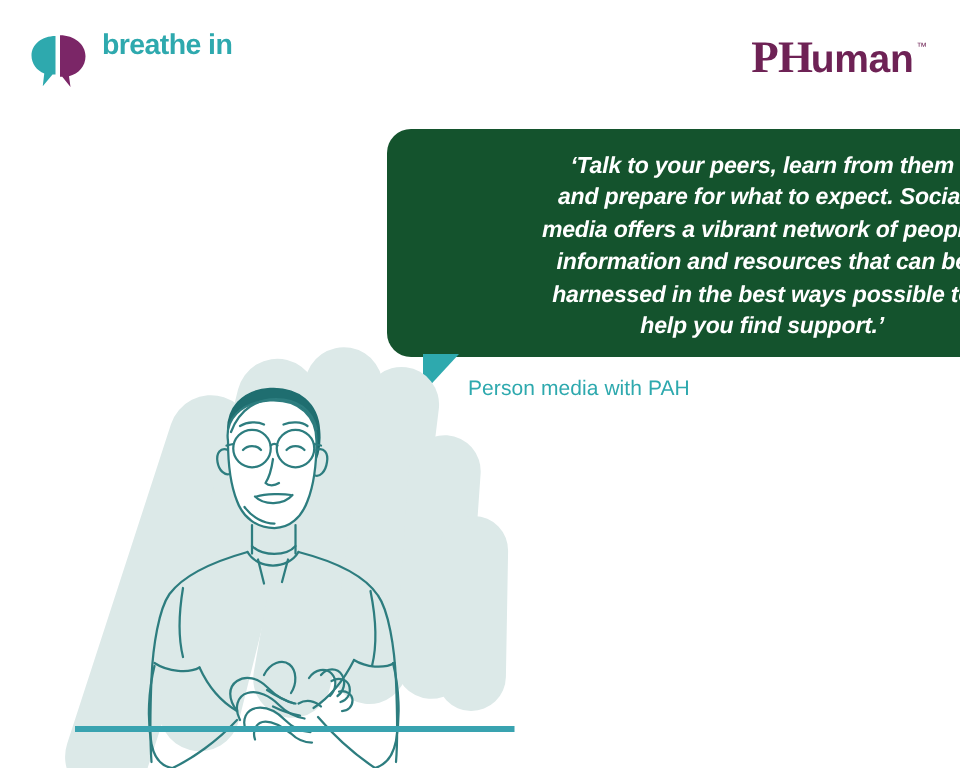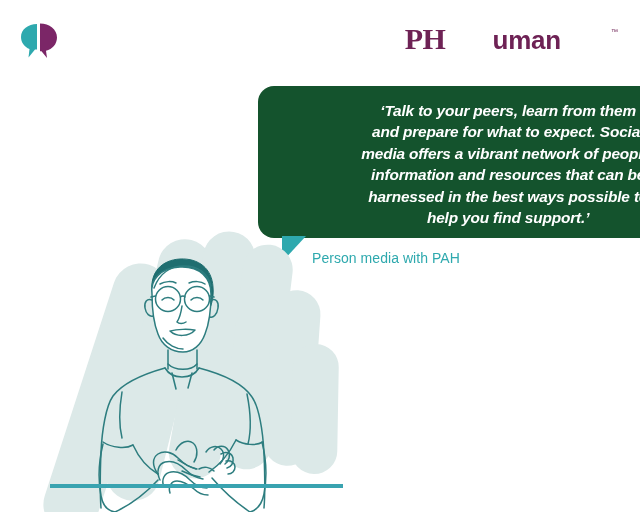--- a/index.html
+++ b/index.html
@@ -63,21 +63,20 @@
 
   
   #phuman-logo {
     position: absolute;
     right: 22px;
     top: 24px;
     height: 30px;
     display: flex;
     align-items: baseline;
     color: #6E2255;
-    gap: 48px;
   }
   #phuman-logo .ph-part {
     font-family: "Liberation Serif", serif;
     font-weight: bold;
     font-size: 30px;
     letter-spacing: -0.5px;
     line-height: 30px;
   }
   #phuman-logo .uman-part {
     font-family: Liberation Sans, sans-serif;
@@ -169,20 +168,21 @@
 <div id="brand-logo">
   <div class="logo-mark">
     <svg width="44" height="38" viewBox="0 0 44 38" xmlns="http://www.w3.org/2000/svg">
 
       <path d="M19 2 C10 2 3 7.5 3 15 C3 20.5 6.5 25 11.5 27 L10.5 35.5 L17 27.6 L19 27.6 Z" fill="#2EA9AE"></path>
 
       <path d="M22 1.5 C31.5 1.5 39 7.5 39 15.5 C39 22 34.5 27.2 28 28.8 L29 36 L23.5 29.2 L22 29.2 Z" fill="#7B2667"></path>
     </svg>
   </div>
   <div class="logo-words">
+    <div class="logo-line1">breathe in</div>
   </div>
 </div>
 
 <div id="phuman-logo">
   <span class="ph-part">PH</span>
   <span class="uman-part">uman</span>
   <span class="tm-part">™</span>
 </div>
 
 <div id="quote-bubble">

